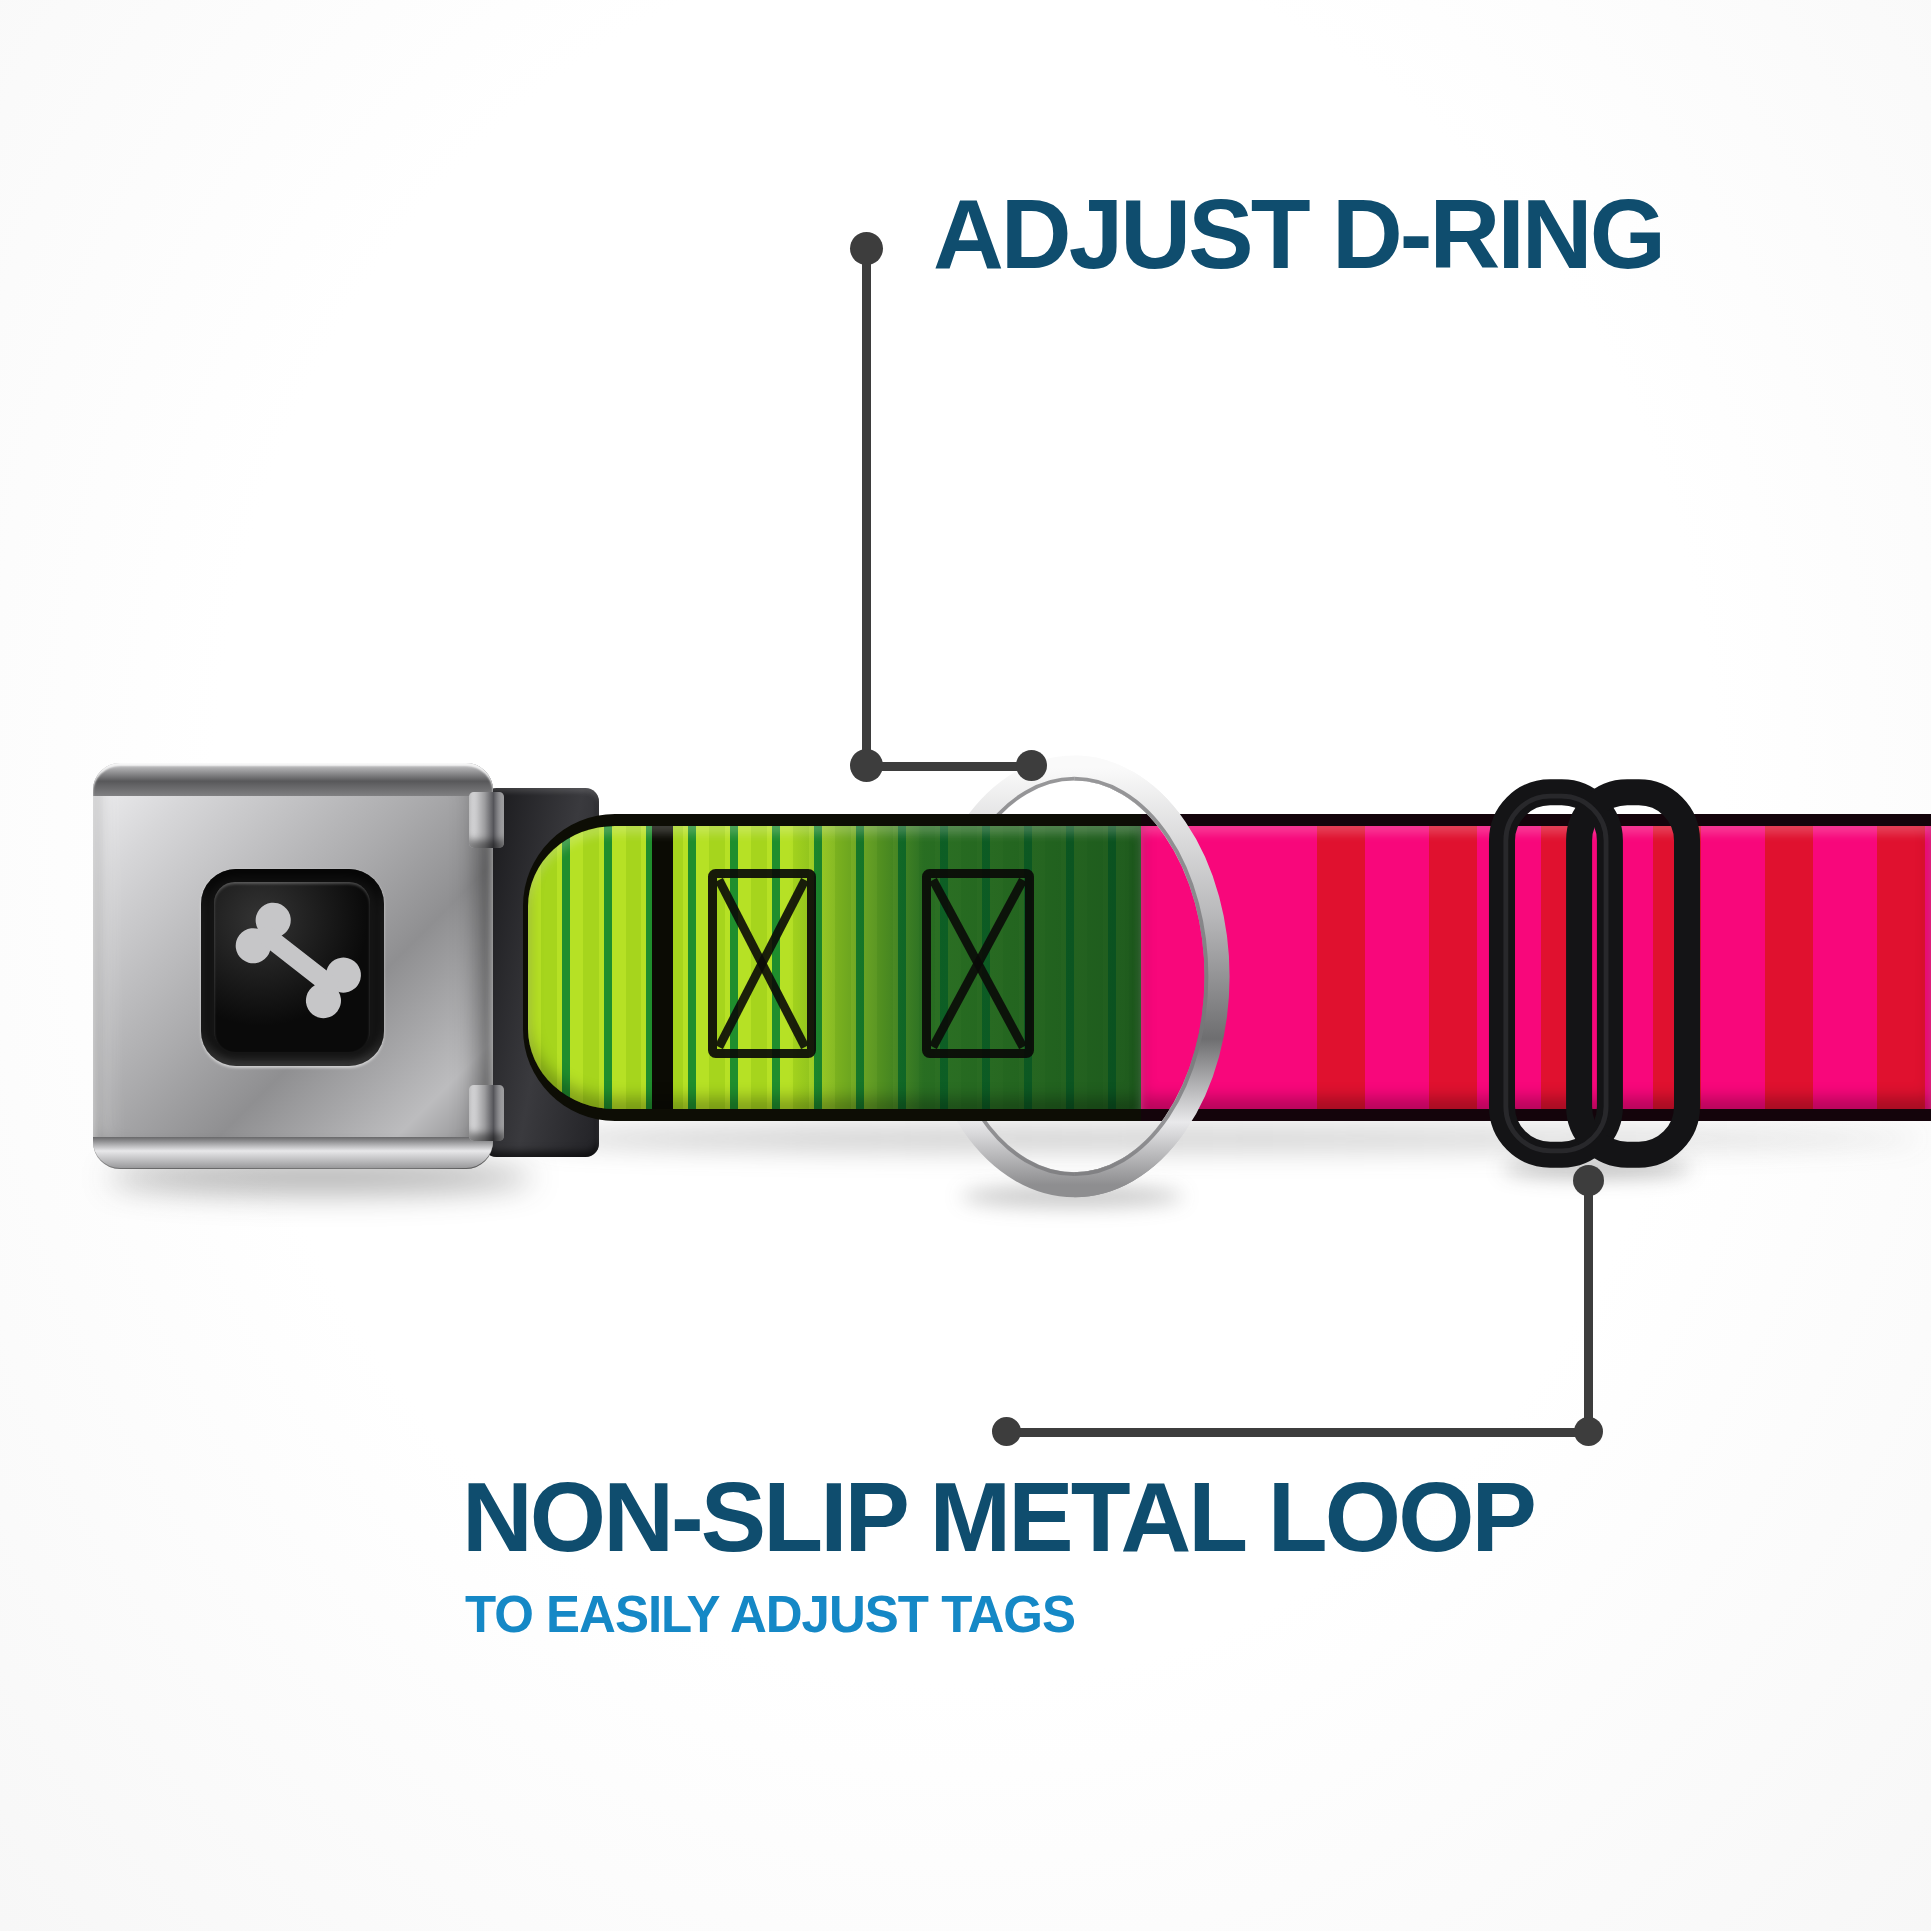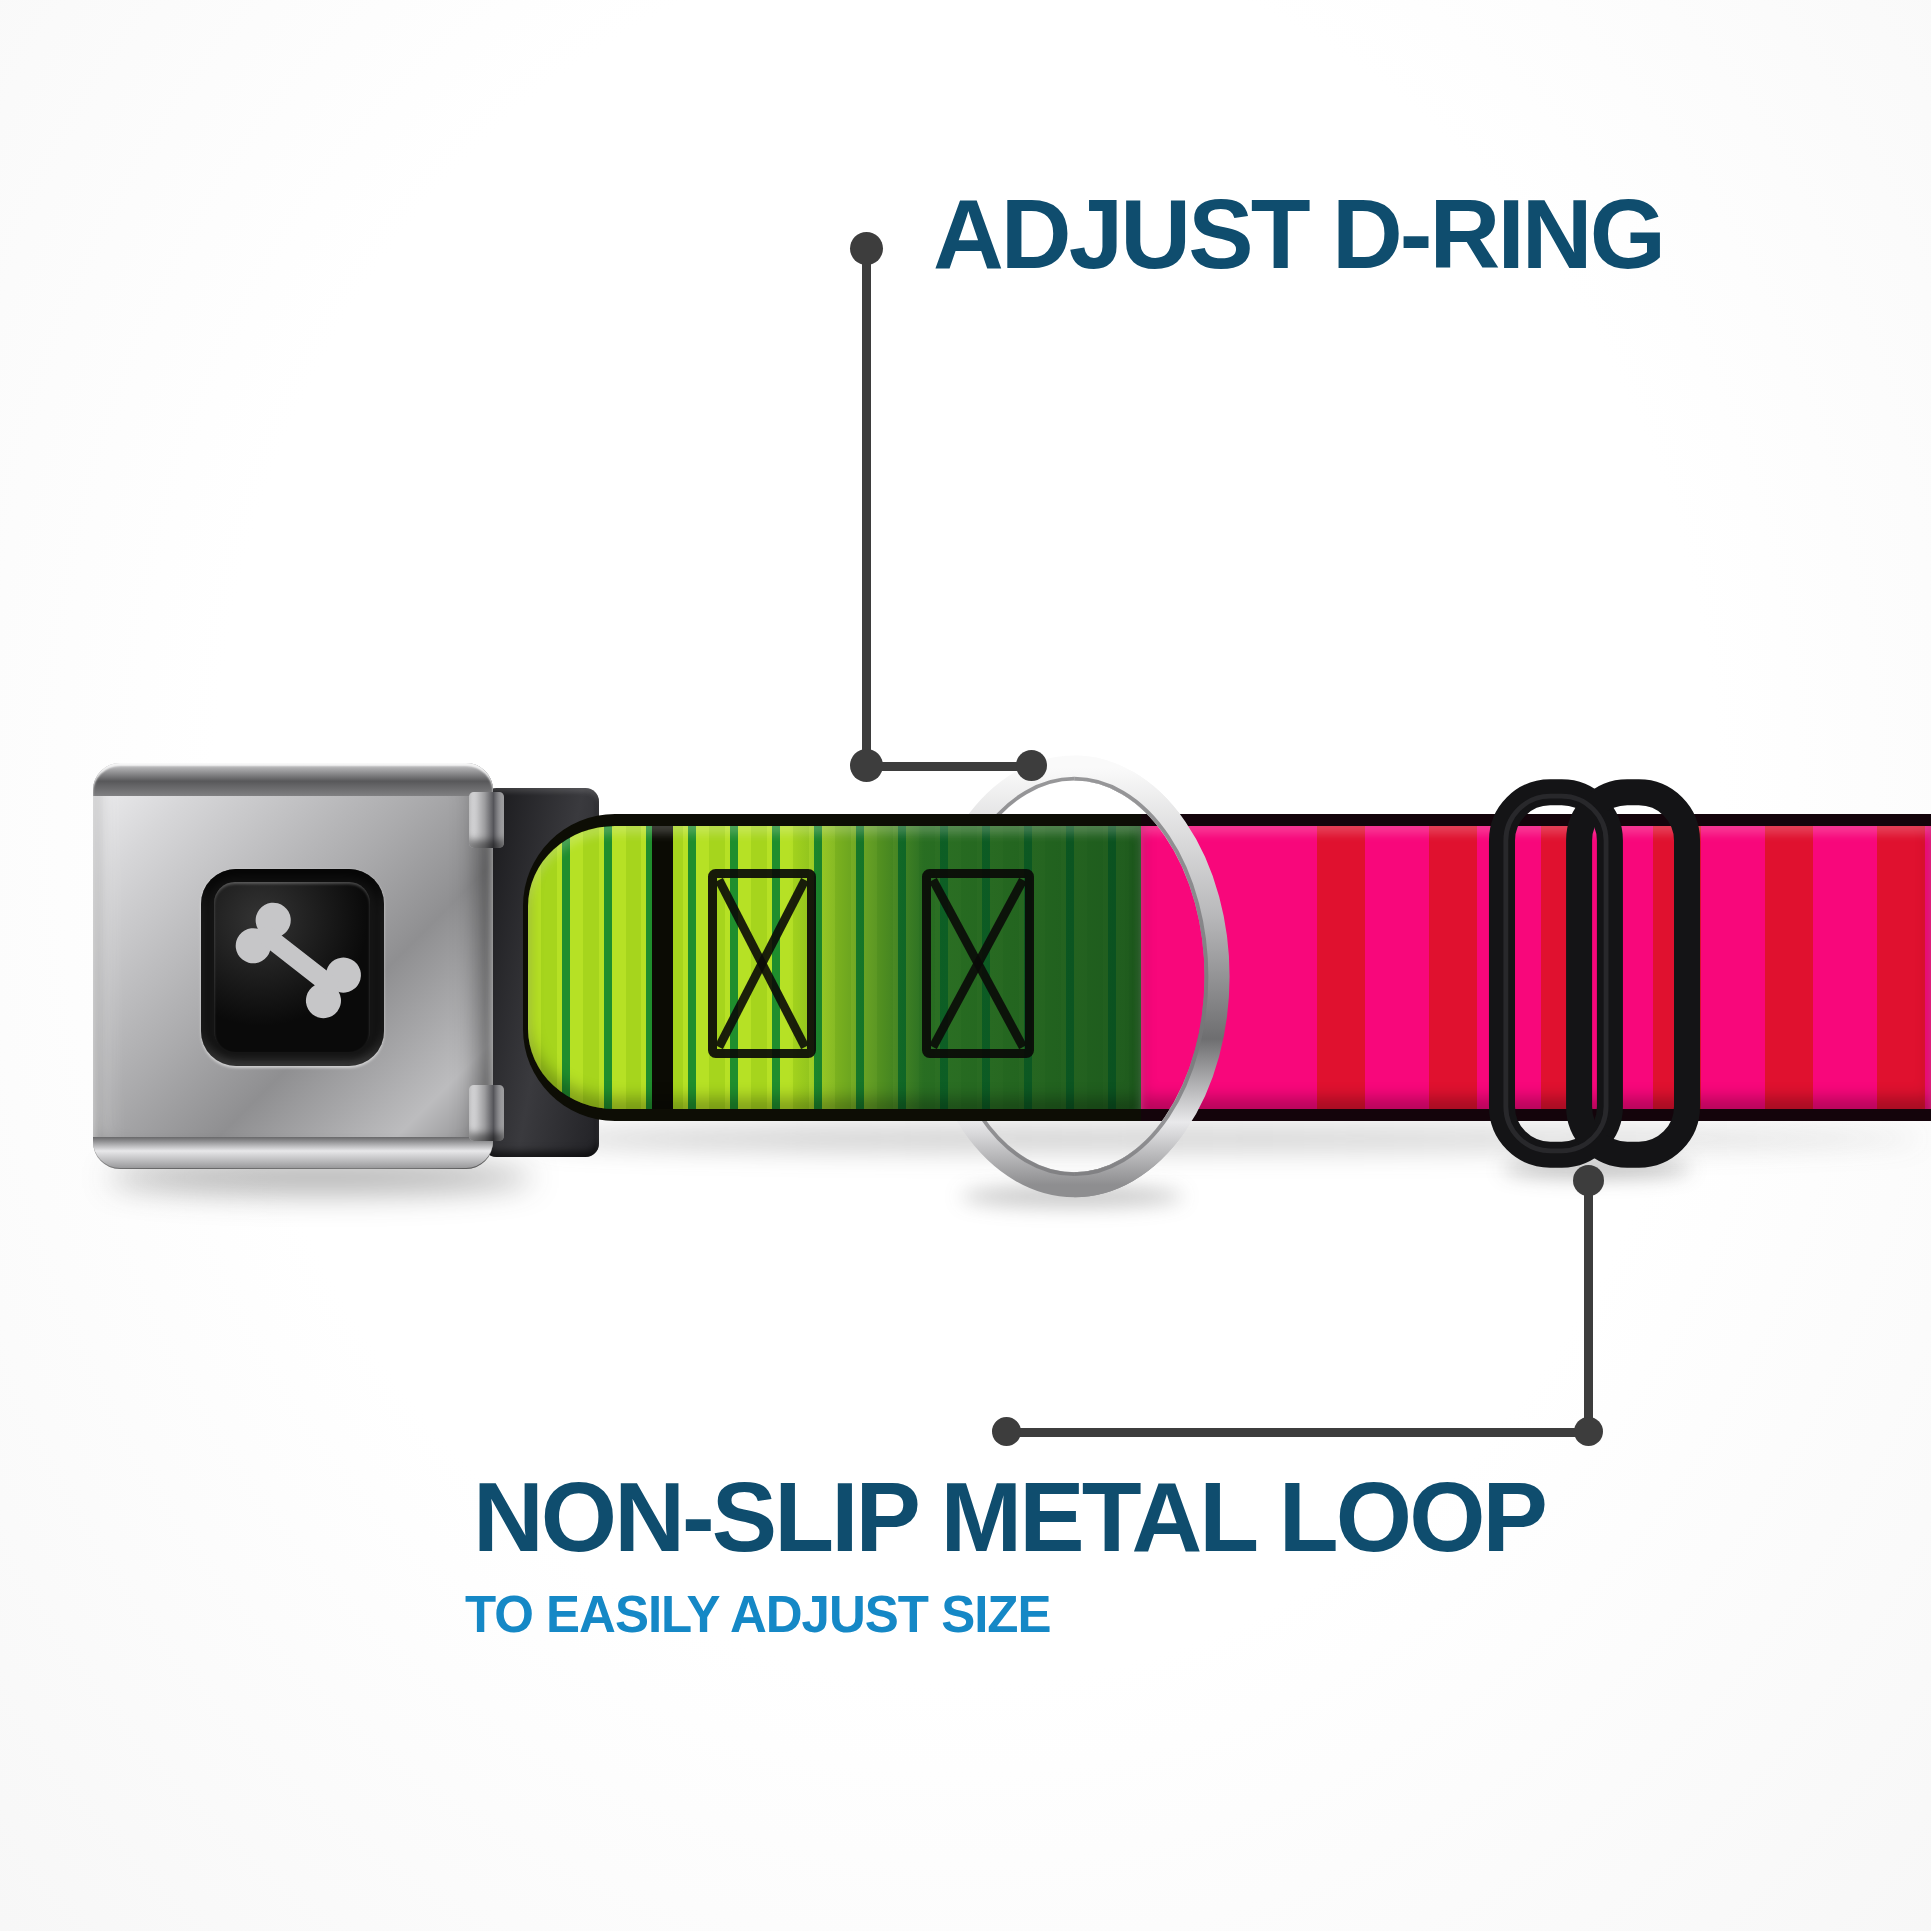--- a/index.html
+++ b/index.html
@@ -12,21 +12,21 @@
   .co-title{
     position:absolute;font-weight:700;font-size:98px;line-height:1;
     color:#0f4d6e;letter-spacing:-2.9px;white-space:nowrap;z-index:7;
   }
   .co-sub{
     position:absolute;font-weight:700;font-size:51px;line-height:1;
     color:#1588c6;letter-spacing:-1px;white-space:nowrap;z-index:7;
   }
   #top-title{left:933px;top:185px;}
   #top-sub{left:935px;top:303px;}
-  #bottom-title{left:462px;top:1468px;margin-left:11px;}
+  #bottom-title{left:462px;top:1468px;}
   #bottom-sub{left:465px;top:1589px;}
   
   .dot{position:absolute;background:#3d3d3d;border-radius:50%;z-index:7;}
   .line{position:absolute;background:#3d3d3d;z-index:7;}
   #top-dot-a{left:850px;top:232px;width:33px;height:33px;}
   #top-vline{left:862px;top:253px;width:8.7px;height:516px;}
   #top-dot-b{left:850px;top:749px;width:33px;height:33px;}
   #top-hline{left:866px;top:762px;width:168px;height:8.7px;}
   #top-dot-c{left:1016px;top:750px;width:31px;height:31px;}
   #bot-dot-a{left:1573px;top:1165px;width:31px;height:31px;}
@@ -203,16 +203,16 @@
   <div class="dot" id="top-dot-b"></div>
   <div class="line" id="top-hline"></div>
   <div class="dot" id="top-dot-c"></div>
 
   <div class="dot" id="bot-dot-a"></div>
   <div class="line" id="bot-vline"></div>
   <div class="dot" id="bot-dot-b"></div>
   <div class="line" id="bot-hline"></div>
   <div class="dot" id="bot-dot-c"></div>
   <div class="co-title" id="bottom-title">NON-SLIP METAL LOOP</div>
-  <div class="co-sub" id="bottom-sub">TO EASILY ADJUST SIZE</div>
+  <div class="co-sub" id="bottom-sub">TO EASILY ADJUST TAGS</div>
 
 </div>
 
 
 </body></html>

